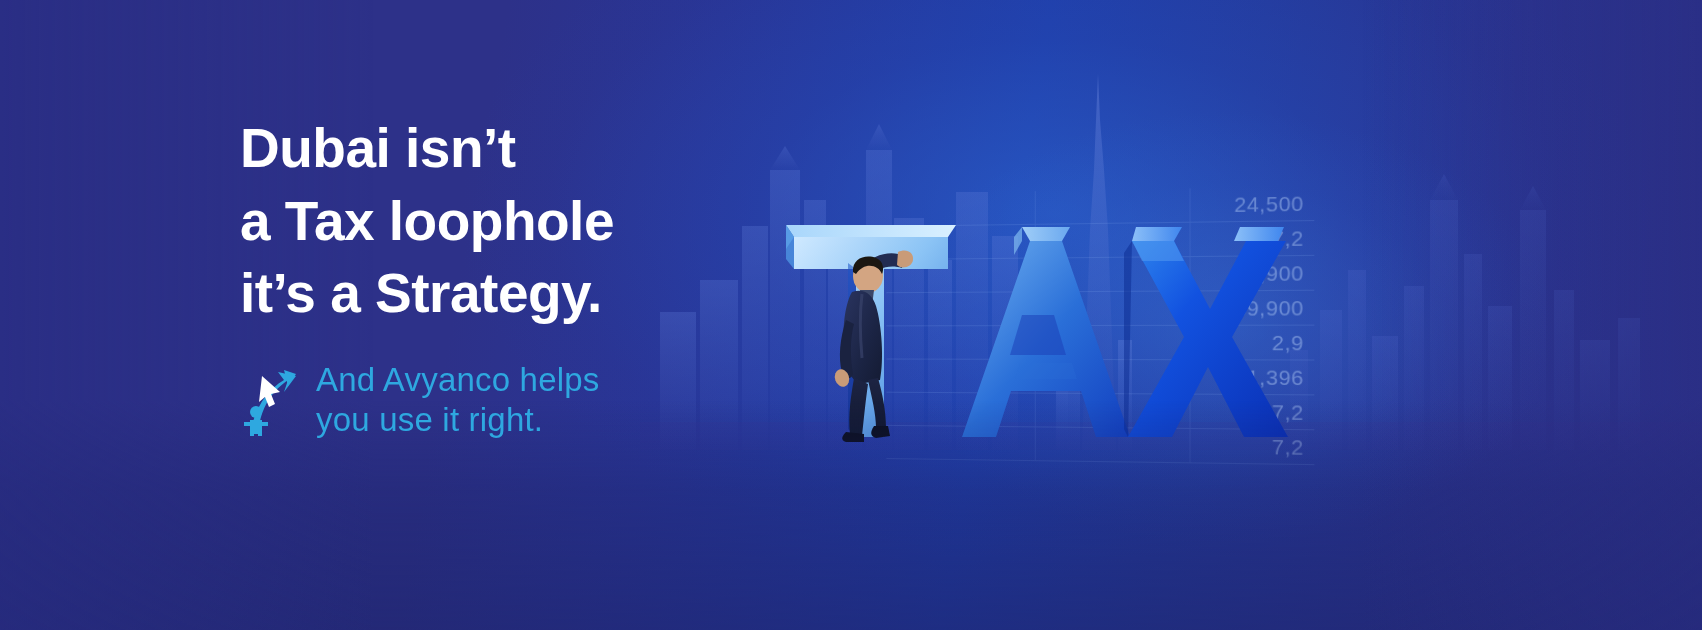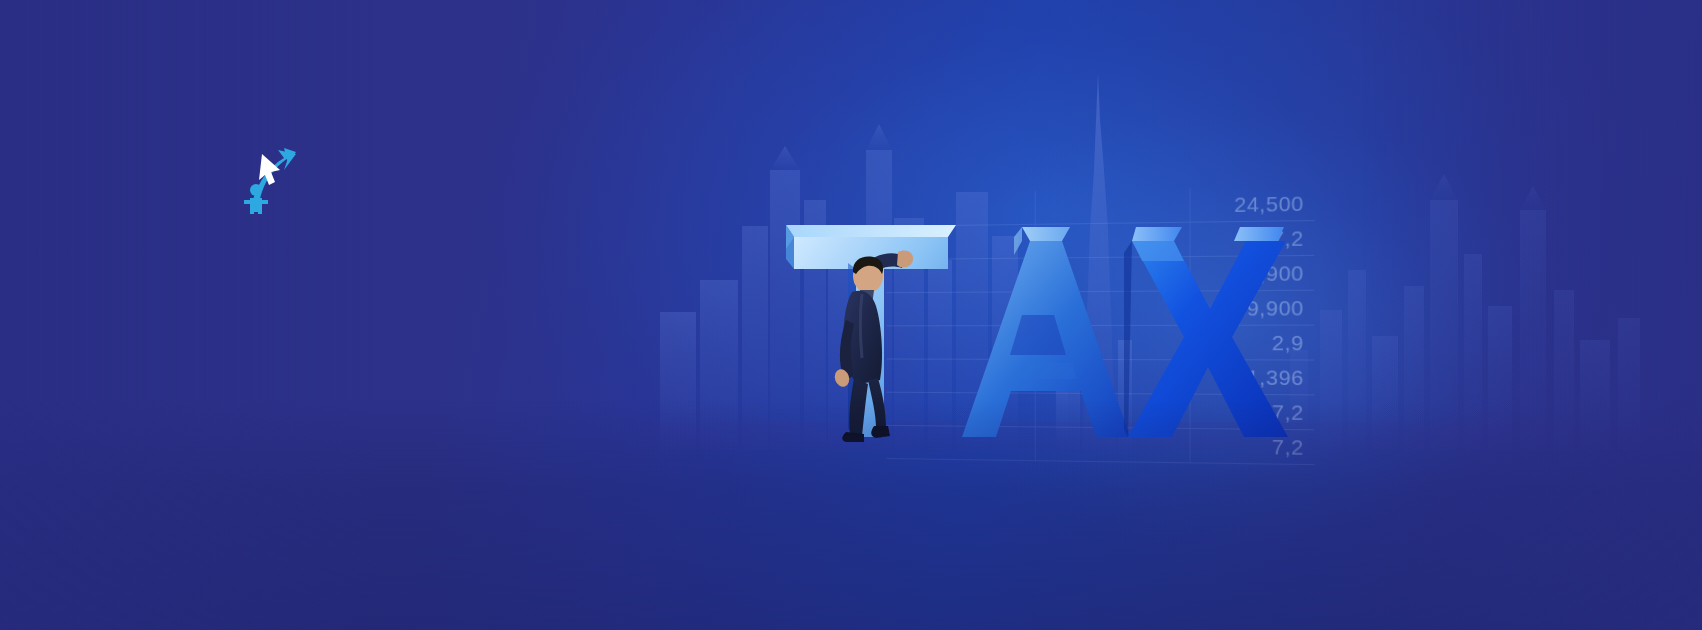--- a/index.html
+++ b/index.html
@@ -334,32 +334,37 @@
 
       <path d="M28,204 C24,208 22,212 28,214 L46,214 L46,206 Z" fill="#0c1020"></path>
       <path d="M56,198 C52,204 52,208 58,210 L72,208 L70,198 Z" fill="#0c1020"></path>
     </svg>
   </div>
 
   <div class="bg-floor"></div>
   <div class="vignette"></div>
 
   <div class="copy">
+    <div class="headline">Dubai isn’t
+a Tax loophole
+it’s a Strategy.</div>
 
     <div class="sub-wrap">
       <span class="growth-icon">
         <svg width="58" height="72" viewBox="0 0 58 72">
 
           <path d="M14,70 C16,48 24,30 44,16 L40,28 L52,12 L34,8 L40,16
                    C20,28 10,48 6,70 Z" fill="#2ea8e0" transform="translate(4,0)"></path>
           <path d="M44,6 L56,10 L48,22 Z" fill="#2ea8e0"></path>
 
           <path d="M22,12 L40,28 L31,30 L35,40 L29,43 L25,33 L19,38 Z" fill="#ffffff"></path>
 
           <circle cx="16" cy="48" r="6" fill="#2ea8e0"></circle>
           <path d="M10,56 L22,56 L22,72 L18,72 L18,64 L14,64 L14,72 L10,72 Z" fill="#2ea8e0"></path>
           <path d="M4,58 L28,58 L28,62 L4,62 Z" fill="#2ea8e0"></path>
         </svg>
       </span>
+      <div class="subtitle">And Avyanco helps
+you use it right.</div>
     </div>
   </div>
 
 </div>
 
 </body></html>

